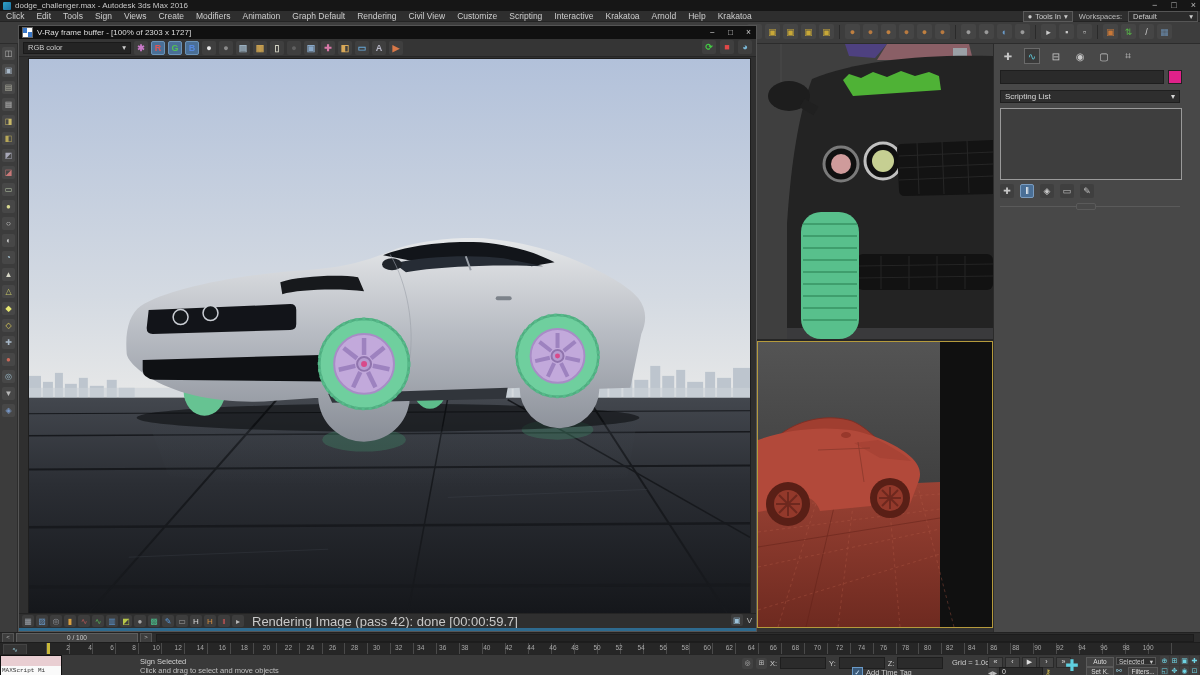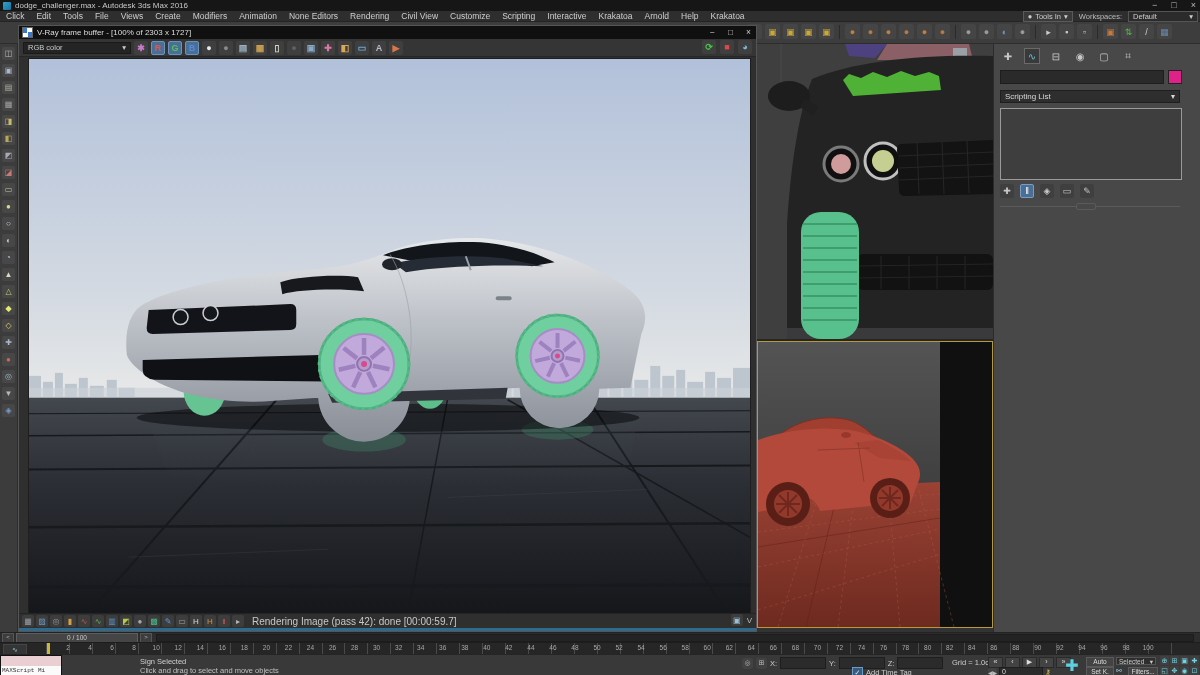--- a/index.html
+++ b/index.html
@@ -29,21 +29,21 @@
   #vfb-win-controls{position:absolute;right:5px;top:0;display:flex;gap:13px;color:#ccc;font-size:8.5px;line-height:13px;}
   #vfb-toolbar{position:absolute;left:0;top:13px;right:0;height:18px;background:#353535;border-bottom:1px solid #262626;display:flex;align-items:center;gap:3px;padding:0 4px;box-sizing:border-box;}
   #vfb-channel{background:#242424;border:1px solid #1a1a1a;color:#ccc;font-size:7.5px;height:12px;line-height:12px;width:108px;display:flex;justify-content:space-between;align-items:center;padding:0 4px;box-sizing:border-box;}
   .vfb-icon{width:14px;height:14px;border-radius:2px;background:#3f3f3f;display:flex;align-items:center;justify-content:center;font-size:9px;font-weight:bold;}
   .vfb-icon.active{background:#4a6f96;border:1px solid #6a93b8;box-sizing:border-box;}
   #vfb-render-controls{position:absolute;right:4px;top:14px;display:flex;gap:4px;}
   #vfb-image{position:absolute;left:9px;top:32px;width:723px;height:556px;background:#000;border:1px solid #1e1e1e;box-sizing:border-box;}
   #vfb-image svg{display:block;width:100%;height:100%;}
   #vfb-bottombar{position:absolute;left:0;bottom:3px;right:0;height:15px;background:#2f2f2f;border-top:1px solid #242424;display:flex;align-items:center;gap:2px;padding:0 3px;box-sizing:border-box;}
   .vfbb-icon{width:12px;height:12px;border-radius:2px;background:#3d3d3d;display:flex;align-items:center;justify-content:center;font-size:8px;}
-  #vfb-status{color:#c8c8c8;font-size:10px;margin-left:6px;white-space:nowrap;}
+  #vfb-status{color:#c8c8c8;font-size:13px;margin-left:6px;white-space:nowrap;}
   #vfb-bottom-right{position:absolute;right:4px;bottom:5px;display:flex;gap:4px;align-items:center;color:#bbb;font-size:8px;}
   #vfb-edge{position:absolute;left:0;bottom:0;right:0;height:3px;background:#2e6a8e;}
   
   #vp-top{left:757px;top:44px;width:236px;height:295px;background:#3f3f3f;}
   #vp-split{left:757px;top:339px;width:236px;height:2px;background:#262626;}
   #vp-bottom{left:757px;top:341px;width:236px;height:287px;border:1px solid #b59a3c;box-sizing:border-box;background:#333;}
   #vp-bottom-pad{left:757px;top:628px;width:236px;height:4px;background:#333;}
   .vp svg{display:block;width:100%;height:100%;}
   
   #cmd-panel{left:993px;top:44px;width:207px;height:588px;background:#484848;border-left:1px solid #2b2b2b;box-sizing:border-box;}
@@ -109,26 +109,26 @@
       <span>−</span>
       <span>□</span>
       <span>×</span>
     </span>
   </div>
 
   <div id="menubar" class="abs">
       <span class="menu-item">Click</span>
       <span class="menu-item">Edit</span>
       <span class="menu-item">Tools</span>
-      <span class="menu-item">File</span>
+      <span class="menu-item">Sign</span>
       <span class="menu-item">Views</span>
       <span class="menu-item">Create</span>
       <span class="menu-item">Modifiers</span>
       <span class="menu-item">Animation</span>
-      <span class="menu-item">None Editors</span>
+      <span class="menu-item">Graph Default</span>
       <span class="menu-item">Rendering</span>
       <span class="menu-item">Civil View</span>
       <span class="menu-item">Customize</span>
       <span class="menu-item">Scripting</span>
       <span class="menu-item">Interactive</span>
       <span class="menu-item">Krakatoa</span>
       <span class="menu-item">Arnold</span>
       <span class="menu-item">Help</span>
       <span class="menu-item">Krakatoa</span>
     </div>

